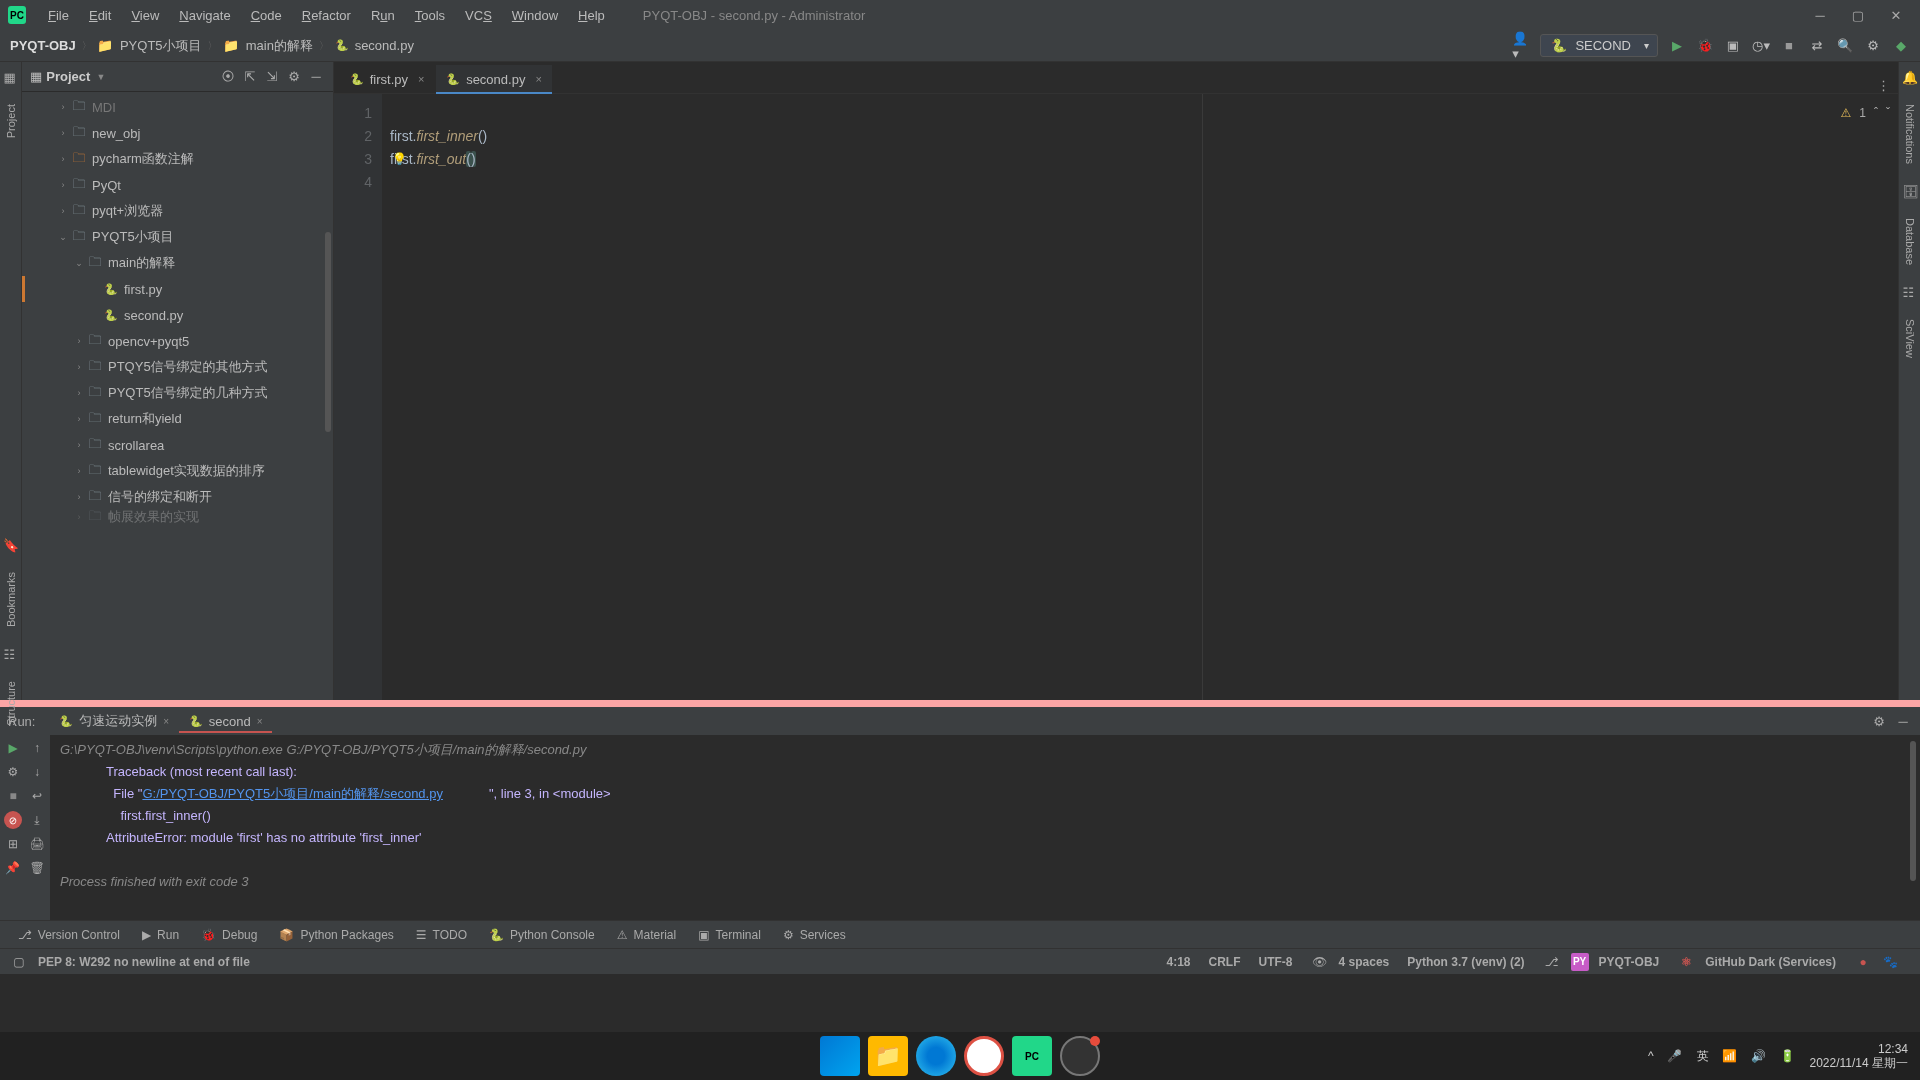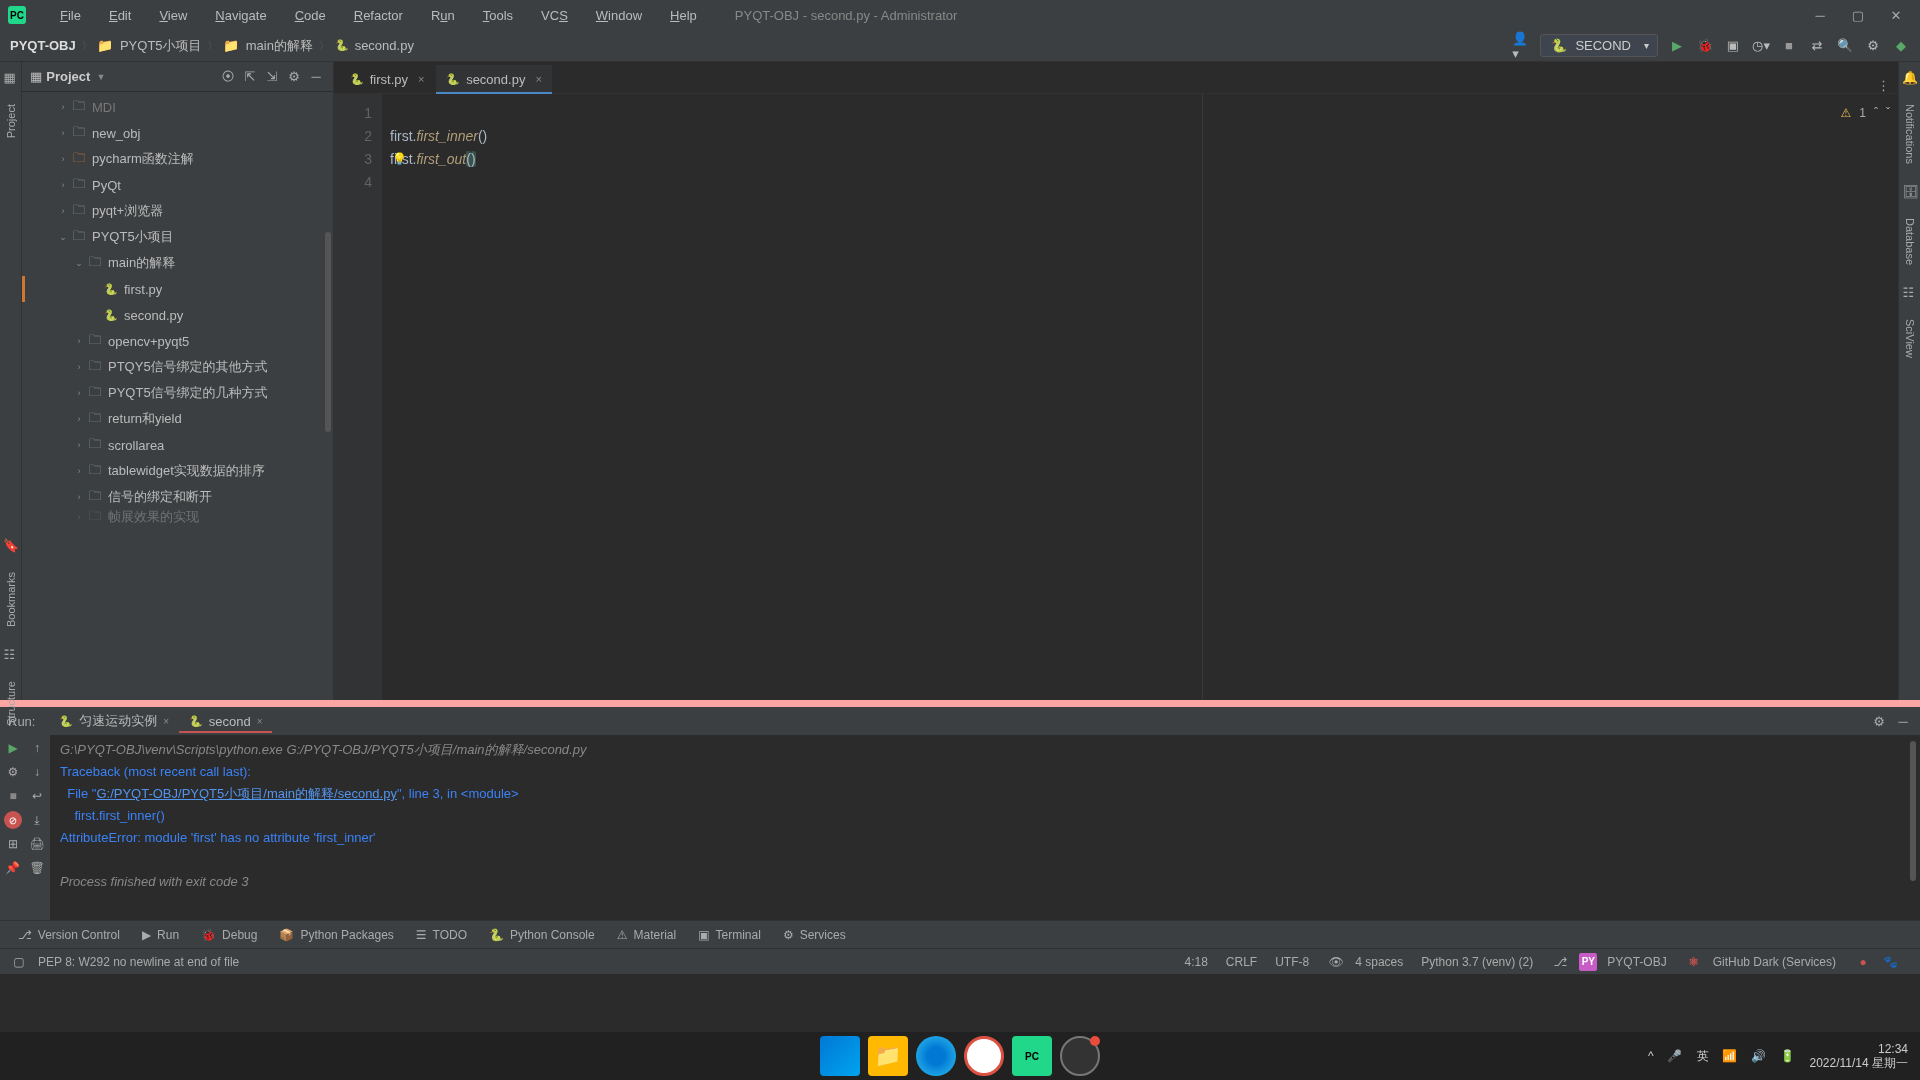--- a/index.html
+++ b/index.html
@@ -1,21 +1,21 @@
 <!DOCTYPE html>
 <html><head>
 <meta charset="utf-8">
 <style>
 * { margin: 0; padding: 0; box-sizing: border-box; font-family: "Segoe UI", sans-serif; }
 body { background: #2b2b2b; color: #bbbbbb; font-size: 13px; width: 1920px; height: 1080px; overflow: hidden; position: relative; }
 
 
 .titlebar { height: 30px; background: #3c3f41; display: flex; align-items: center; padding: 0 8px; }
 .titlebar .app-icon { width: 18px; height: 18px; background: #21d789; border-radius: 3px; margin-right: 14px; display: flex; align-items: center; justify-content: center; font-size: 10px; font-weight: bold; color: #000; }
-.titlebar .menus { display: flex; gap: 12px; margin-left: 12px; }
+.titlebar .menus { display: flex; gap: 4px; }
 .titlebar .menus span { padding: 4px 8px; cursor: pointer; }
 .titlebar .menus span u { text-decoration: underline; }
 .titlebar .wintitle { flex: 0 0 auto; margin-left: 30px; color: #888; }
 .titlebar .spacer { flex: 1; }
 .titlebar .wincontrols { display: flex; gap: 22px; margin-right: 8px; }
 .titlebar .wincontrols span { width: 16px; text-align: center; cursor: pointer; color: #aaa; }
 
 
 .toolbar { height: 32px; background: #3c3f41; border-bottom: 1px solid #323232; display: flex; align-items: center; padding: 0 10px; }
 .breadcrumb { display: flex; align-items: center; gap: 6px; }
@@ -91,33 +91,33 @@
 .run-header .hicon { width: 18px; text-align: center; cursor: pointer; color: #aaa; margin-left: 6px; }
 
 .run-body { flex: 1; display: flex; position: relative; }
 .run-toolbar-left { width: 50px; background: #3c3f41; display: flex; flex-direction: column; padding: 4px; gap: 6px; }
 .run-toolbar-left .row { display: flex; gap: 6px; }
 .run-toolbar-left .tb { width: 18px; height: 18px; display: flex; align-items: center; justify-content: center; cursor: pointer; color: #aaa; font-size: 12px; }
 .run-toolbar-left .tb.run { color: #59a869; }
 .run-toolbar-left .tb.stop-btn { background: #c75450; border-radius: 50%; color: #fff; font-size: 10px; }
 .run-output { flex: 1; padding: 4px 10px; font-family: Consolas, monospace; font-size: 13px; color: #bbb; line-height: 22px; overflow: hidden; white-space: pre; }
 .run-output .path { color: #888; font-style: italic; }
-.run-output .err { color: #3b82f6; }
+.run-output .err { color: #c4b5fd; margin-left: 46px; }
 .run-output .link { color: #5394ec; text-decoration: underline; }
 .run-output .exit { color: #888; font-style: italic; }
 .run-scrollbar { position: absolute; right: 4px; top: 6px; width: 6px; height: 140px; background: #555; border-radius: 3px; }
 
 
 .bottom-tools { height: 28px; background: #3c3f41; border-top: 1px solid #323232; display: flex; align-items: center; padding: 0 8px; gap: 2px; }
 .bottom-tools .btool { padding: 4px 10px; display: flex; align-items: center; gap: 6px; cursor: pointer; color: #aaa; font-size: 12px; }
 .bottom-tools .bicon { font-size: 12px; }
 
 
 .status-bar { height: 26px; background: #3c3f41; border-top: 1px solid #323232; display: flex; align-items: center; padding: 0 10px; font-size: 12px; color: #aaa; }
-.status-bar .sitem { margin-right: 18px; }
+.status-bar .sitem { margin-right: 18px; font-weight: bold; }
 .status-bar .sp { flex: 1; }
 .status-bar .sicon { width: 18px; height: 18px; margin-right: 10px; display: flex; align-items: center; justify-content: center; }
 .status-bar .proj-badge { background: #c75cc7; color: #fff; font-size: 10px; font-weight: bold; padding: 1px 3px; border-radius: 2px; }
 .status-bar .atom { color: #c75450; font-weight: bold; }
 
 
 .taskbar { position: absolute; bottom: 0; left: 0; right: 0; height: 48px; background: rgba(32,32,32,0.85); backdrop-filter: blur(10px); display: flex; align-items: center; justify-content: center; }
 .taskbar .center-icons { display: flex; gap: 8px; }
 .taskbar .ticon { width: 40px; height: 40px; border-radius: 4px; display: flex; align-items: center; justify-content: center; font-size: 22px; cursor: pointer; position: relative; }
 .taskbar .ticon.win { background: linear-gradient(135deg, #0078d4, #00a4ef); }

